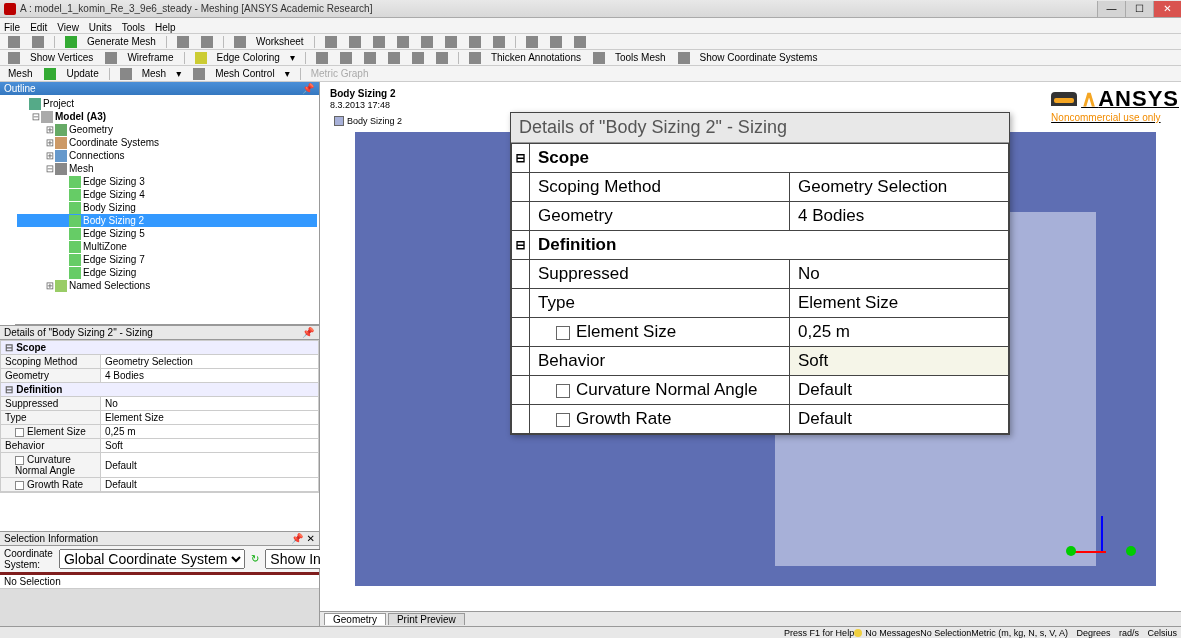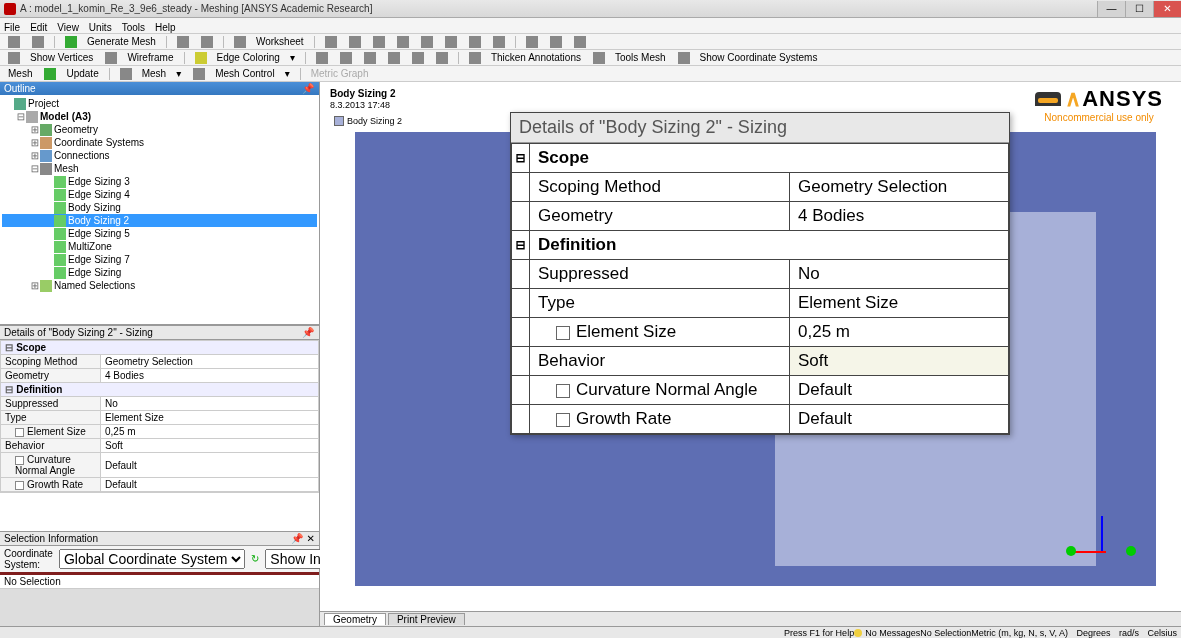--- a/index.html
+++ b/index.html
@@ -25,21 +25,21 @@
 .tbicon.yellow { background: #cc3; }
 .tbsep { width:1px; height:12px; background:#bbb; margin:0 2px; }
 
 
 .main { display: flex; height: calc(100% - 18px - 16px - 48px - 12px); }
 .leftcol { width: 320px; display:flex; flex-direction:column; border-right:1px solid #999;justify-content:flex-end; }
 .rightcol { flex:1; position:relative; background:#fff; }
 
 
 .panelhdr { background: linear-gradient(#4a8fd8,#3578c0); color:#fff; font-size:10px; padding:1px 4px; display:flex; justify-content:space-between; }
-.outline { flex:0 0 230px; overflow:auto; background:#fff; border-bottom:1px solid #999; font-size:10px; }
+.outline { flex:0 0 230px; overflow:auto; background:#fff; border-bottom:1px solid #999; font-size:10px;margin-left:15px; }
 .tree { padding:2px; }
 .treeitem { display:flex; align-items:center; padding:0 2px; line-height:13px; white-space:nowrap; }
 .treeitem .exp { width:10px; text-align:center; color:#666; }
 .treeitem .ticon { width:12px;height:12px;margin-right:2px; display:inline-block;}
 .ticon.prj{background:#5a8;}
 .ticon.mdl{background:#aaa;}
 .ticon.geo{background:#6a6;}
 .ticon.coord{background:#c96;}
 .ticon.conn{background:#69c;}
 .ticon.mesh{background:#888;}
@@ -63,21 +63,21 @@
 .selinfo-row{display:flex;align-items:center;gap:6px;padding:2px 4px;font-size:10px;background:#f4f4f4;border-bottom:3px solid #7f1d1d;}
 .selinfo-row select{font-size:14px;}
 .nosel{background:#fff;padding:1px 4px;font-size:10px;border-bottom:1px solid #ccc;}
 
 
 .viewport{position:absolute;inset:0;background:#fff;}
 .vp-label{position:absolute;left:10px;top:6px;font-size:10px;font-weight:bold;}
 .vp-time{position:absolute;left:10px;top:18px;font-size:9px;}
 .vp-legend{position:absolute;left:14px;top:34px;font-size:9px;display:flex;align-items:center;gap:3px;}
 .vp-legend .sw{width:10px;height:10px;border:1px solid #666;background:#a7b0d8;}
-.vp-brand{position:absolute;right:18px;top:4px;text-align:center;}
+.vp-brand{position:absolute;right:2px;top:4px;text-align:left;text-decoration:underline;}
 .vp-brand .logo{font-size:22px;font-weight:bold;color:#000;letter-spacing:1px;}
 .vp-brand .logo .n{color:#f5a623;}
 .vp-brand .cap{width:26px;height:14px;background:#333;border-radius:4px 4px 0 0;display:inline-block;margin-right:4px;position:relative;}
 .vp-brand .cap::after{content:'';position:absolute;left:3px;right:3px;top:6px;height:5px;background:#f5a623;border-radius:2px;}
 .vp-brand .tag{font-size:10px;color:#f28c00;}
 .modelbg{position:absolute;left:35px;top:50px;right:25px;bottom:40px;background:#5e6eb3;}
 .modelinner{position:absolute;left:420px;top:80px;right:60px;bottom:20px;background:#a7b0d8;}
 .triad{position:absolute;right:50px;bottom:50px;width:60px;height:60px;}
 .triad .yaxis{position:absolute;left:30px;top:0;width:2px;height:35px;background:#00f;}
 .triad .xaxis{position:absolute;left:0;top:35px;width:35px;height:2px;background:#f00;}

